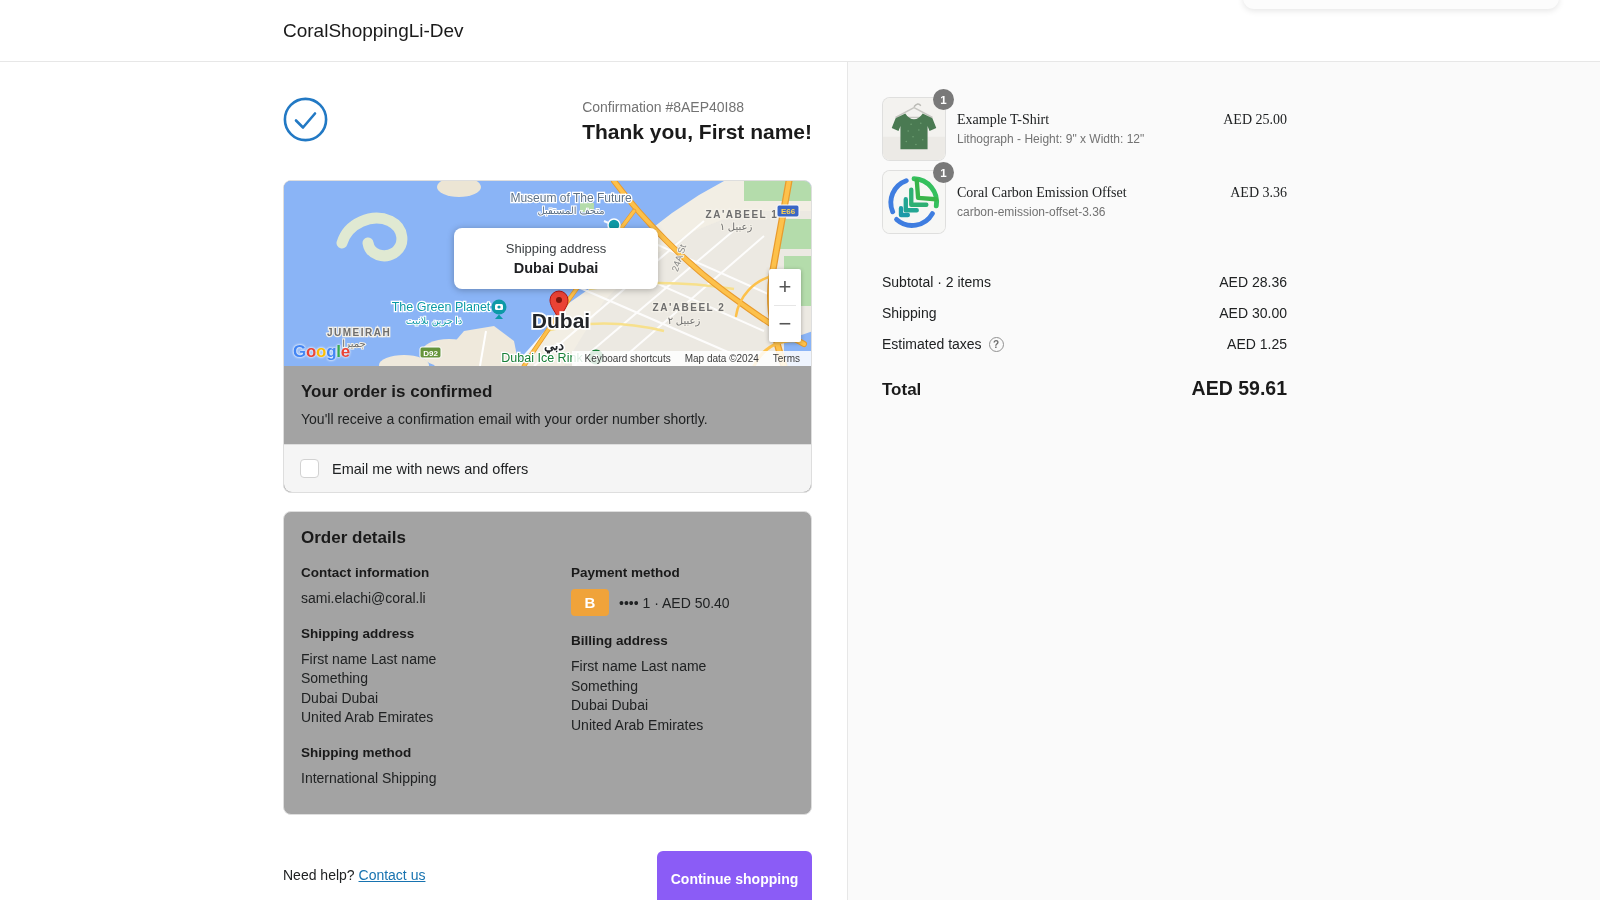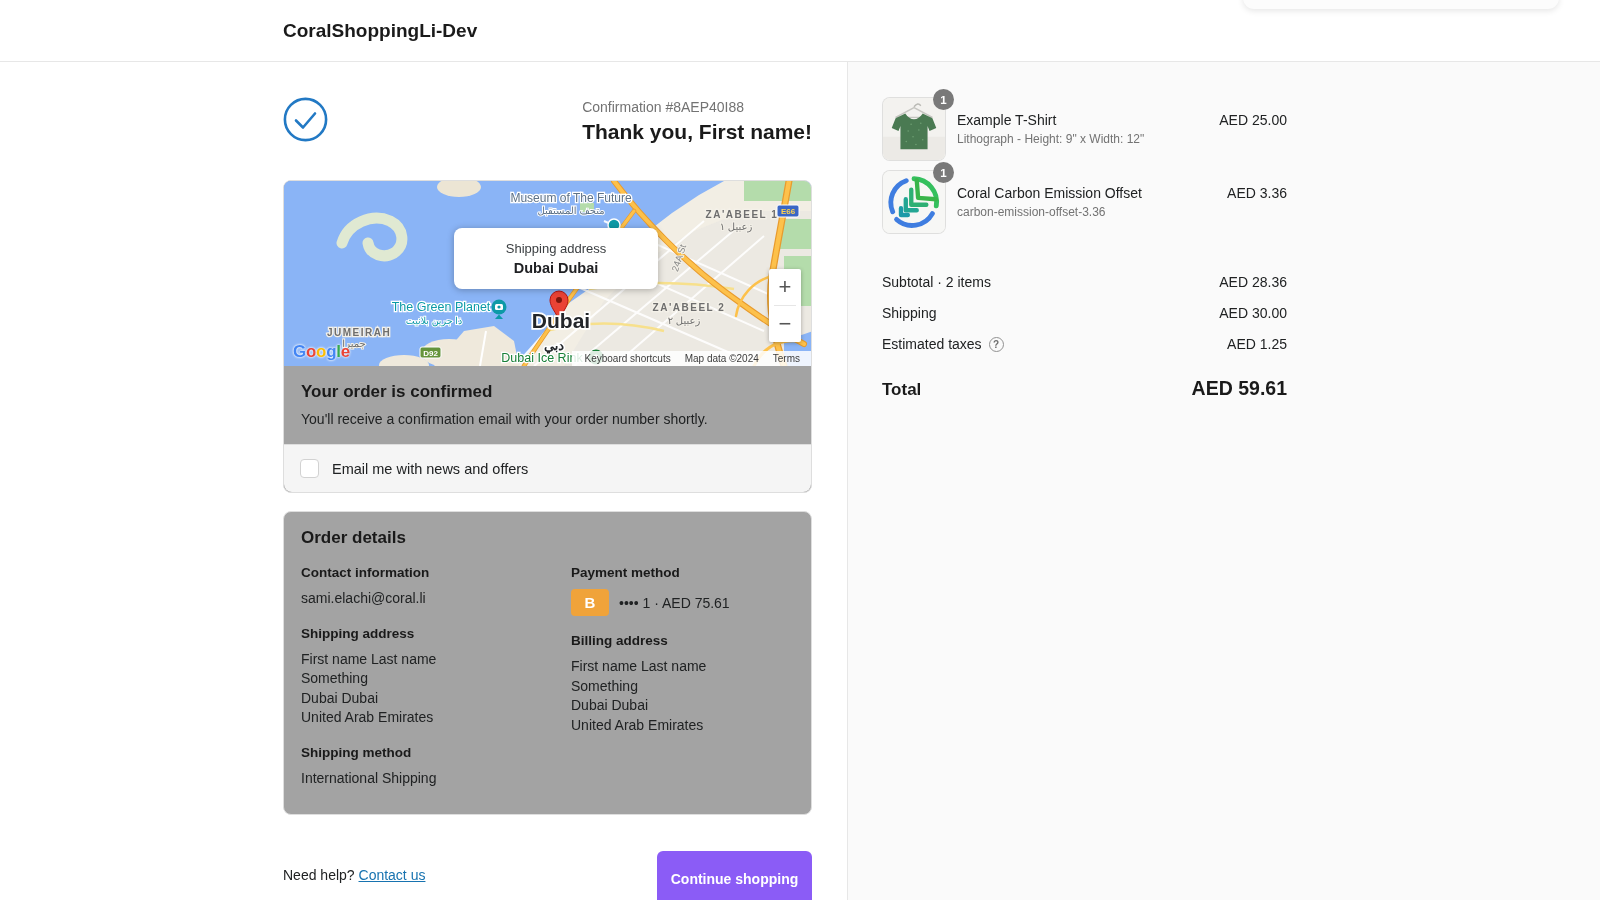--- a/index.html
+++ b/index.html
@@ -6,21 +6,21 @@
   html,body { width:1600px; height:900px; }
   body {
     font-family:"Liberation Sans", sans-serif;
     color:#202223; background:#fff;
     position:relative; overflow:hidden;
   }
   
   .header { position:absolute; top:0; left:0; width:1600px; height:62px; background:#fff;
             border-bottom:1px solid #e7e7e7; z-index:6; }
   .store-name { position:absolute; left:283px; top:50%; transform:translateY(-50%);
-                font-size:19px; font-weight:bold; color:#1a1a1a; }
+                font-size:19px; font-weight:normal; color:#1a1a1a; }
   .top-pill { position:absolute; left:1243px; top:-13px; width:316px; height:22px;
               border-radius:11px; background:#fcfcfc; box-shadow:0 2px 6px rgba(0,0,0,.10); }
   
   .main { position:absolute; left:0; top:62px; width:847px; height:838px; background:#fff; }
   .main-inner { margin-left:283px; width:529px; padding-top:35px; }
   .sidebar { position:absolute; left:847px; top:62px; width:753px; height:838px;
              background:#fafafa; border-left:1px solid #e7e7e7; }
   .sidebar-inner { padding:35px 0 0 34px; width:439px; }
   
   .confirm-head { display:flex; align-items:center; gap:28px;justify-content:space-between; }
@@ -54,21 +54,21 @@
   
   .item-row { display:flex; gap:11px; margin-bottom:9px; min-height:64px; align-items:center; width:405px; }
   .thumb-wrap { position:relative; width:64px; height:64px; flex:none; }
   .thumb { width:64px; height:64px; border-radius:8px; border:1px solid rgba(0,0,0,.09);
            overflow:hidden; background:#f6f6f4; }
   .thumb svg { display:block; }
   .qty-badge { position:absolute; top:-8px; right:-8px; width:21px; height:21px; border-radius:50%;
                background:rgba(114,114,114,.95); color:#fff; font-size:11.5px; font-weight:bold;
                display:flex; align-items:center; justify-content:center; }
   .item-main { flex:1; display:flex; flex-direction:column; justify-content:center; }
-  .item-line1 { display:flex; justify-content:space-between; align-items:baseline; }
+  .item-line1 { display:flex; justify-content:space-between; align-items:baseline;font-family:Liberation Serif, serif; }
   .item-name { font-size:14px; }
   .item-price { font-size:14px; }
   .item-variant { font-size:12px; color:#737373; margin-top:4px; }
   .totals { margin-top:40px; width:405px; }
   .t-row { display:flex; justify-content:space-between; font-size:14px; margin-bottom:15px; align-items:center; }
   .t-label { display:flex; align-items:center; }
   .help-icon { display:inline-flex; width:15px; height:15px; border:1px solid #919191; border-radius:50%;
                color:#6f6f6f; font-size:10px; font-weight:bold; align-items:center; justify-content:center;
                margin-left:7px; cursor:pointer; }
   .total-row { display:flex; justify-content:space-between; margin-top:25px; align-items:baseline; }
@@ -275,21 +275,21 @@
           <div class="field">
             <h4>Shipping method</h4>
             <div class="val">International Shipping</div>
           </div>
         </div>
         <div>
           <div class="field">
             <h4>Payment method</h4>
             <div class="payment-row">
               <span class="pay-badge">B</span>
-              <span class="pay-text">•••• 1 · AED 75.61</span>
+              <span class="pay-text">•••• 1 · AED 50.40</span>
             </div>
           </div>
           <div class="field">
             <h4>Billing address</h4>
             <div class="addr">
               <div>First name Last name</div>
               <div>Something</div>
               <div>Dubai Dubai</div>
               <div>United Arab Emirates</div>
             </div>

